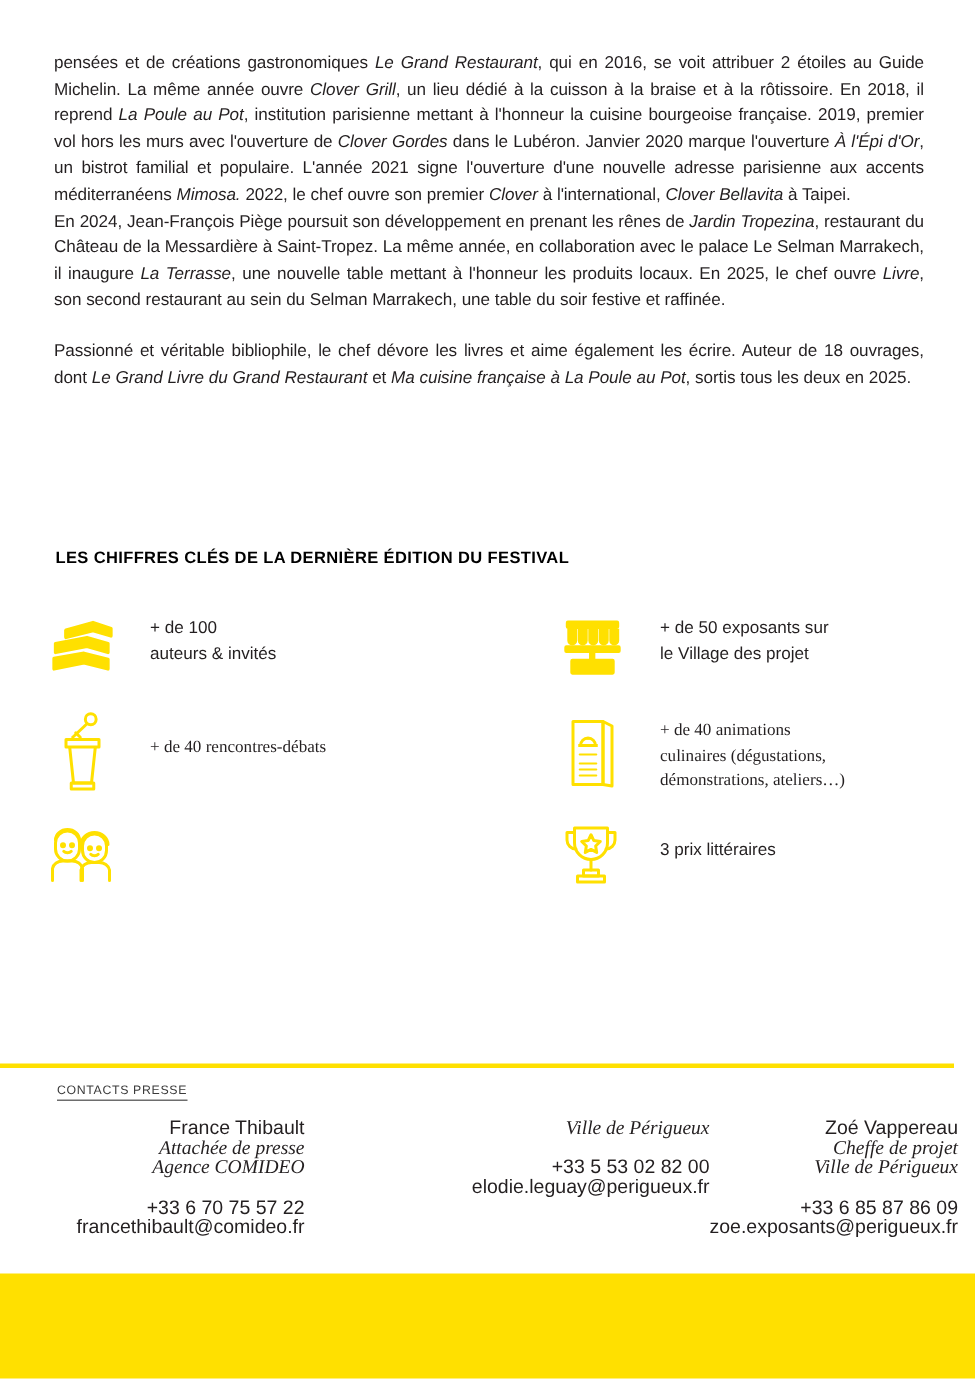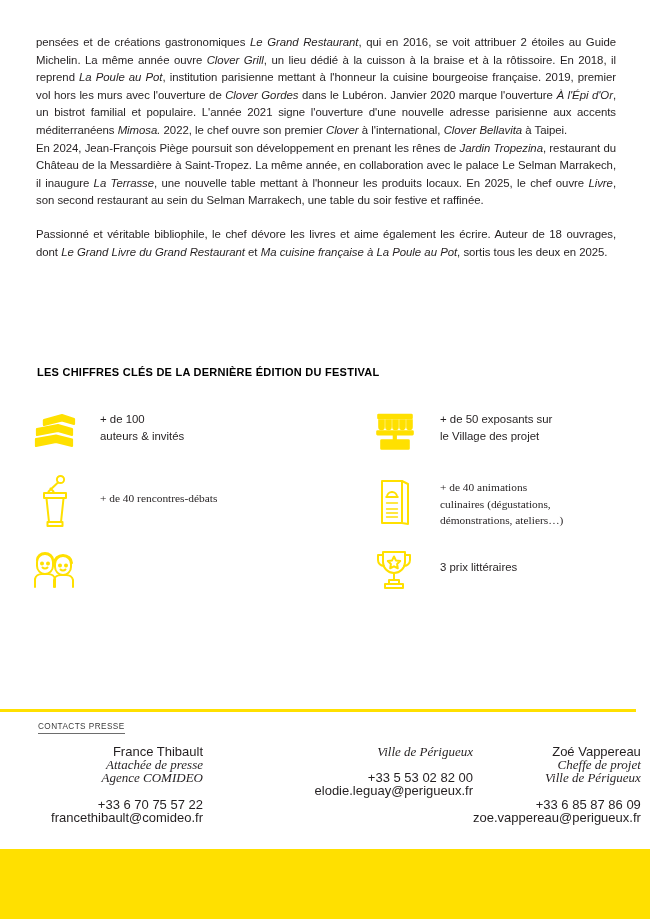--- a/index.html
+++ b/index.html
@@ -319,19 +319,19 @@
       <div class="contact-phone">+33 5 53 02 82 00</div>
       <div class="contact-mail">elodie.leguay@perigueux.fr</div>
     </div>
 
     <div class="contact-col">
       <div class="contact-name">Zoé Vappereau</div>
       <div class="contact-role">Cheffe de projet</div>
       <div class="contact-org">Ville de Périgueux</div>
       <div class="contact-gap"></div>
       <div class="contact-phone">+33 6 85 87 86 09</div>
-      <div class="contact-mail">zoe.vappereau@perigueux.fr</div>
+      <div class="contact-mail">zoe.exposants@perigueux.fr</div>
     </div>
   </div>
 
   <div class="footer-block"></div>
 
 </div>
 
 </body></html>

